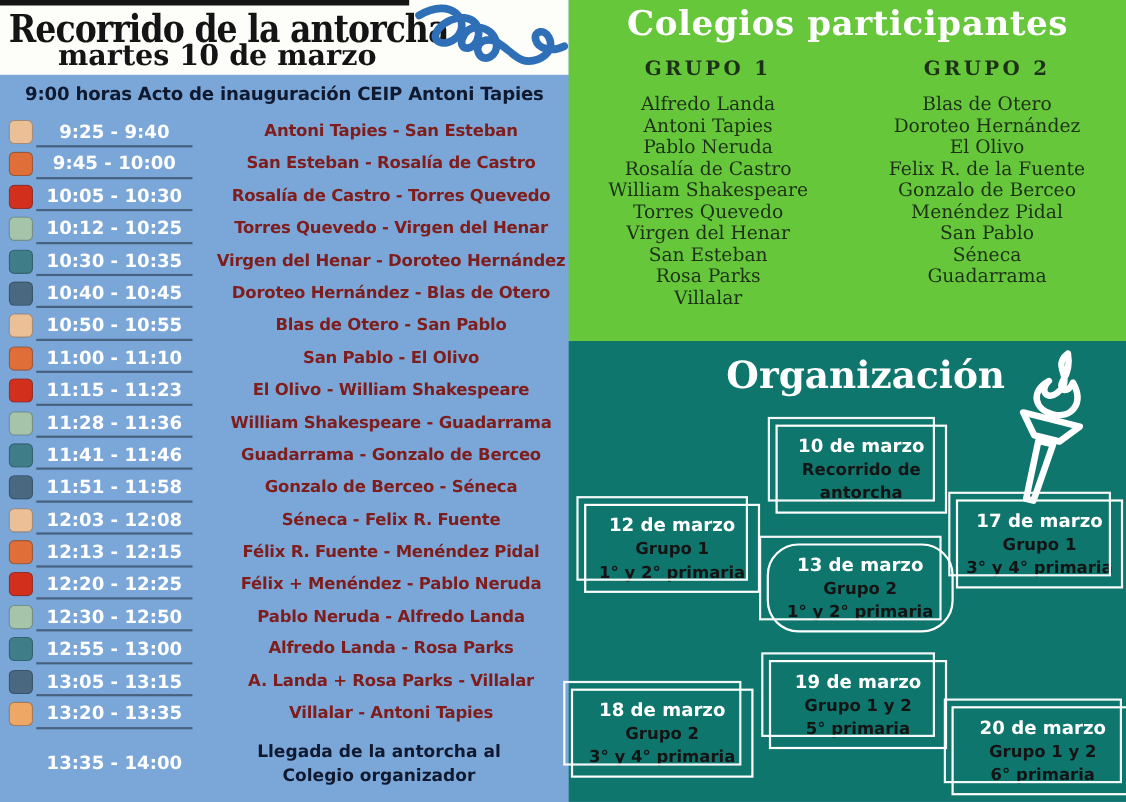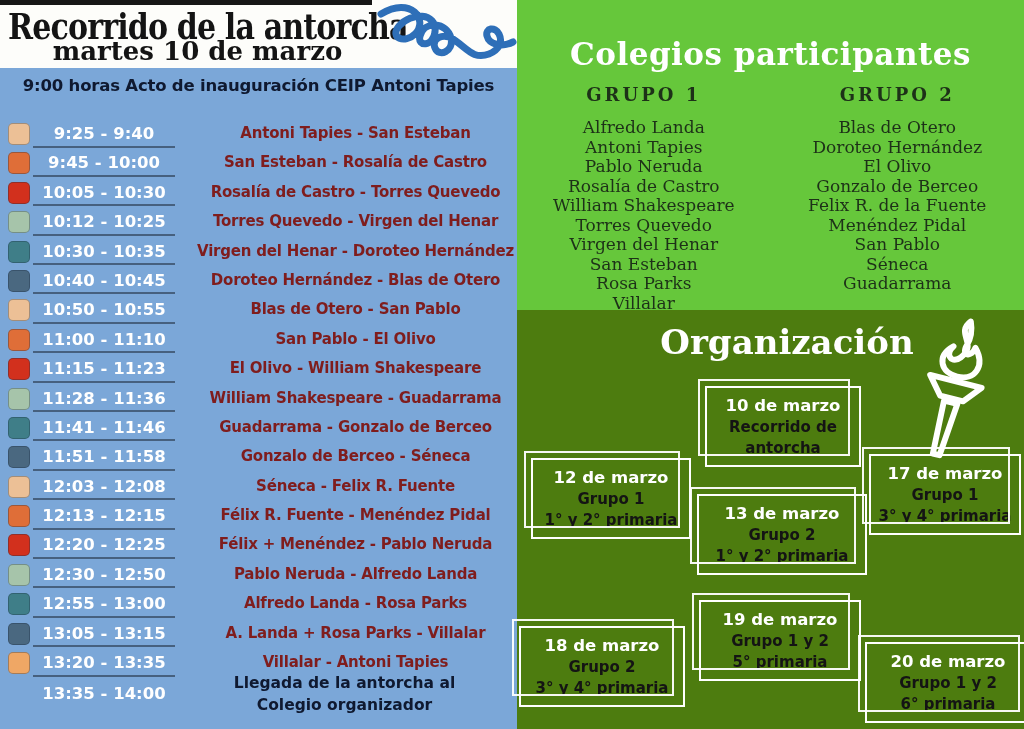--- a/index.html
+++ b/index.html
@@ -14,59 +14,59 @@
          font:700 35px "DejaVu Serif",serif;color:#141414;letter-spacing:-1px;
          transform:scaleX(.86);transform-origin:0 0;}
   .subtitle{position:absolute;left:0;top:36px;width:395px;text-align:center;white-space:nowrap;
             font:700 26px "DejaVu Serif",serif;color:#141414;}
   .squiggle{position:absolute;right:0;top:0;width:140px;height:70px;}
 
   .inaug{position:absolute;left:0;top:68px;width:517px;height:36px;line-height:36px;
          text-align:center;font-weight:700;font-size:16.5px;color:#0f1930;
          letter-spacing:-0.2px;white-space:nowrap;}
 
-  .schedule{position:absolute;left:0;top:119px;width:539px;}
+  .schedule{position:absolute;left:0;top:105px;width:539px;}
   .srow{position:relative;height:29.4px;}
   .swatch{position:absolute;left:8px;top:4px;width:20px;height:20px;border-radius:5px;
           border:1px solid rgba(25,45,70,.35);}
   .time{position:absolute;left:33px;top:0;width:142px;height:29.4px;line-height:29.4px;
         text-align:center;color:#fff;font-weight:700;font-size:16.5px;white-space:nowrap;}
   .rule{position:absolute;left:33px;top:26.5px;width:142px;height:2px;background:#46607e;}
   .route{position:absolute;left:176px;right:4px;top:0;height:29.4px;line-height:29.4px;
          text-align:center;color:#7f1d1d;font-weight:700;font-size:15px;
          letter-spacing:-0.2px;white-space:nowrap;}
   .final-row{position:absolute;left:0;top:664px;width:517px;height:60px;}
   .final-row .time{height:60px;line-height:60px;}
   .route2{position:absolute;left:176px;right:4px;top:8px;text-align:center;color:#0f1930;
           font-weight:700;font-size:15.5px;line-height:22px;}
 
   
   .green-panel{position:absolute;left:517px;top:0;width:507px;height:310px;background:#66c73b;}
-  .green-title{margin:12px;padding-top:24px;text-align:center;letter-spacing:.5px;
+  .green-title{margin:0;padding-top:4px;text-align:center;letter-spacing:.5px;
                font:700 31px "DejaVu Serif",serif;color:#fff;}
   .groups{display:flex;margin-top:12px;}
   .group{flex:1;text-align:center;color:#1d3118;}
   .glabel{font:700 18px "DejaVu Serif",serif;letter-spacing:3px;margin-bottom:13px;}
   .glist{list-style:none;margin:0;padding:0;font:400 17px "DejaVu Serif",serif;line-height:19.5px;}
 
   
   .orange-panel{position:absolute;left:517px;top:310px;width:507px;height:419px;background:#f6b55e;}
   .orange-title{position:absolute;left:40px;top:12px;width:460px;margin:0;text-align:center;
                 font:700 34px "DejaVu Serif",serif;color:#fff;}
   .torch{position:absolute;right:16px;top:4px;width:108px;height:150px;}
 
   .card{position:absolute;border:2px solid #fff;text-align:center;padding:6px 2px;
         font-weight:700;white-space:nowrap;}
   .card::before{content:"";position:absolute;inset:-9px 9px 9px -9px;
                 border:2px solid rgba(255,255,255,.95);pointer-events:none;}
   .card .date{color:#fff;font-size:16.5px;line-height:1.4;}
   .card .l{color:#141414;font-size:15px;line-height:1.4;}
   .c0{left:188px;top:76px;width:148px;}
   .c1{left:14px;top:148px;width:152px;}
-  .c2{left:180px;top:184px;width:162px;}
+  .c2{left:180px;top:184px;width:162px;border-radius:29px;}
   .c3{left:352px;top:144px;width:144px;}
   .c4{left:2px;top:316px;width:158px;}
   .c5{left:182px;top:290px;width:154px;}
   .c6{left:348px;top:332px;width:158px;}
 </style>
 </head>
 <body>
 
 <div class="poster" style="background: rgb(123, 167, 216);">
 
@@ -228,32 +228,32 @@
             <li>Rosa Parks</li>
             <li>Villalar</li>
           </ul>
       </div>
       <div class="group">
         <div class="glabel">GRUPO 2</div>
         <ul class="glist" id="g2">
             <li>Blas de Otero</li>
             <li>Doroteo Hernández</li>
             <li>El Olivo</li>
+            <li>Felix R. de la Fuente</li>
             <li>Gonzalo de Berceo</li>
-            <li>Felix R. de la Fuente</li>
             <li>Menéndez Pidal</li>
             <li>San Pablo</li>
             <li>Séneca</li>
             <li>Guadarrama</li>
           </ul>
       </div>
     </div>
   </div>
 
-  <div class="orange-panel" style="background: #4d7c0f;">
+  <div class="orange-panel" style="background: #0f766e;">
     <h2 class="orange-title">Organización</h2>
     <svg class="torch" viewBox="0 0 110 150" fill="none">
       <g transform="rotate(14 55 75)" stroke="#fff" stroke-width="6" stroke-linejoin="round" stroke-linecap="round">
         <path d="M55 4 C 42 20 68 24 54 42 C 47 51 37 44 44 33 C 29 47 38 62 55 62
                  C 73 62 81 45 66 29 C 65 40 53 41 57 28 C 60 18 58 11 55 4 Z"></path>
         <path d="M28 67 L82 67 L67 85 L43 85 Z"></path>
         <path d="M48 89 L62 89 L57 144 L50 144 Z"></path>
       </g>
     </svg>
     <div id="cards">

